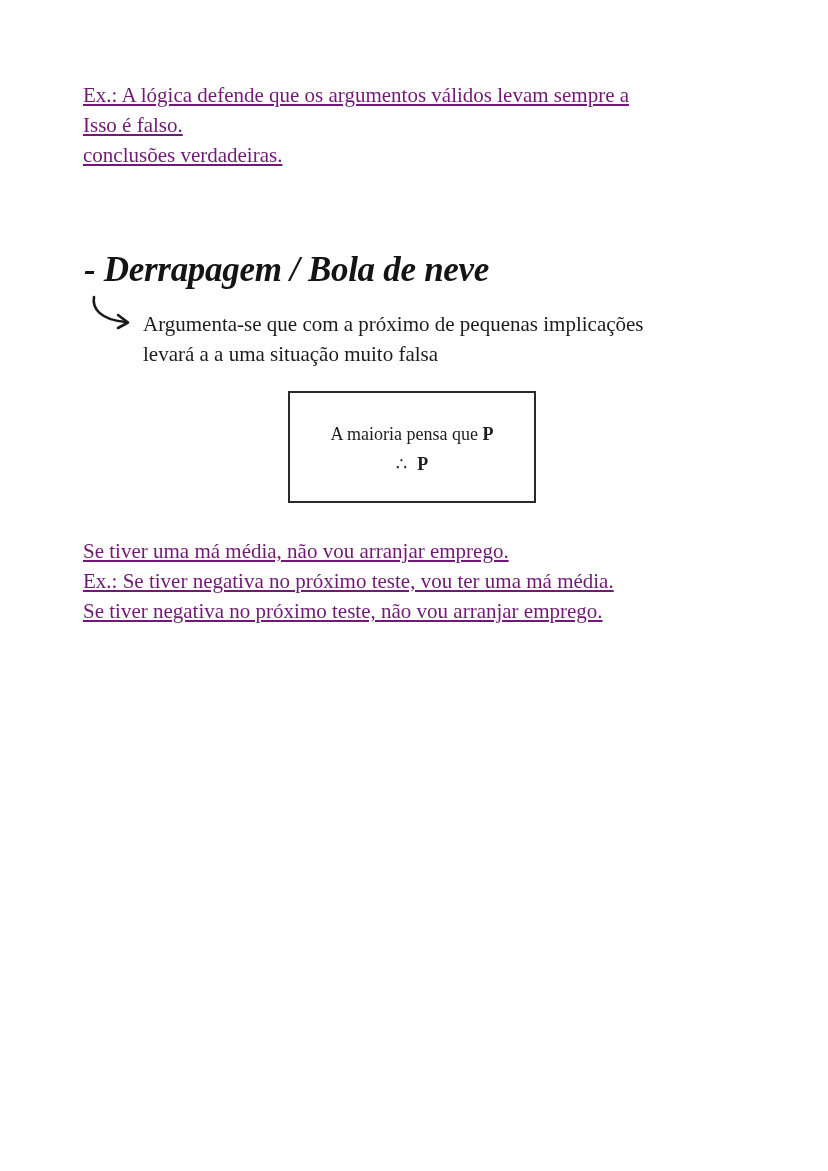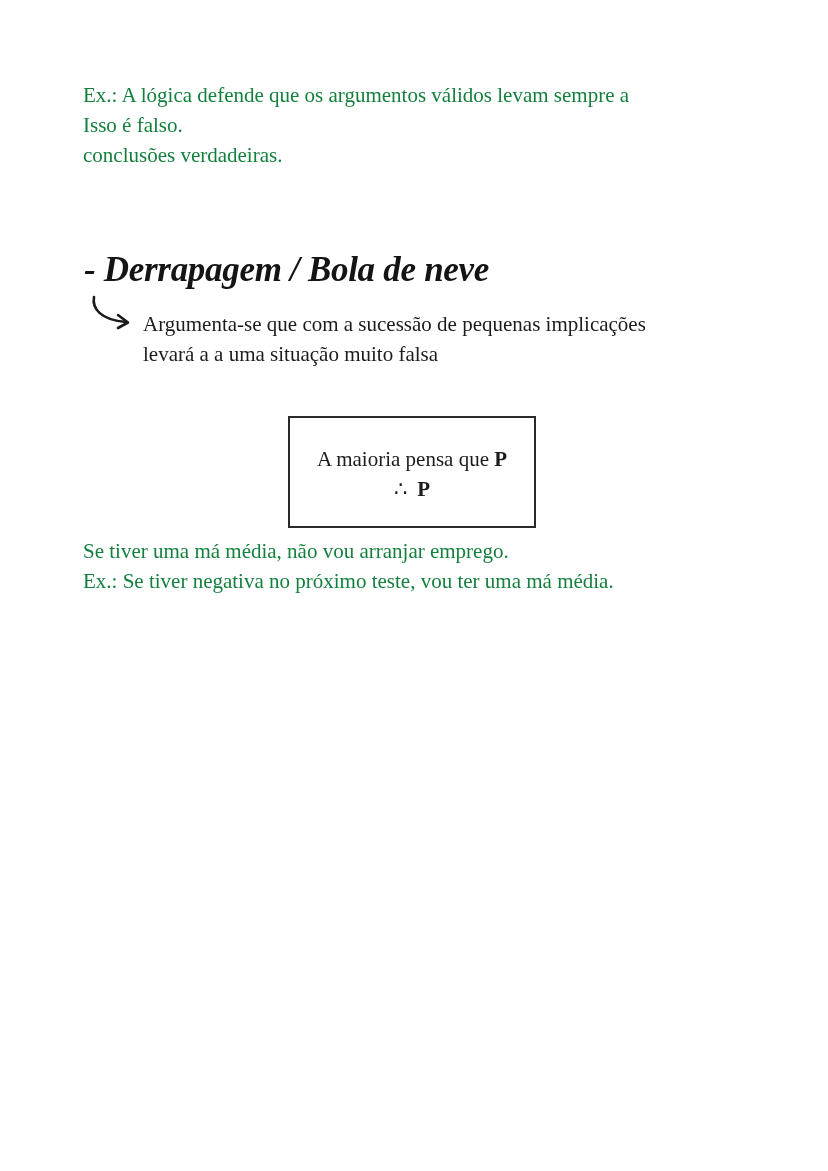--- a/index.html
+++ b/index.html
@@ -19,22 +19,23 @@
       position: absolute;
       left: 0; top: 0;
       width: 828px; height: 1171px;
     }
     .para {
       position: absolute;
       left: 83px;
       font-family: "Liberation Serif", "DejaVu Serif", serif;
       font-size: 21px;
       line-height: 30px;
-      color: #15803d;
+      color: #701a75;
       white-space: nowrap;
+      text-decoration: underline;
     }
     .para .line { display: block; }
     #example1 { top: 80px; }
     .heading {
       position: absolute;
       left: 84px;
       top: 250px;
       font-family: "Liberation Serif", "DejaVu Serif", serif;
       font-style: italic;
       font-weight: bold;
@@ -63,24 +64,23 @@
     .desc .line { display: block; }
     .argbox {
       position: absolute;
       left: 288px;
       top: 391px;
       width: 248px;
       height: 112px;
       border: 2px solid #2a2a2a;
       box-sizing: border-box;
       font-family: "Liberation Serif", "DejaVu Serif", serif;
-      font-size: 21px;
+      font-size: 18px;
       color: #1c1c1c;
       text-align: center;
-      margin-top: 25px;
     }
     .argbox .premise {
       position: absolute;
       left: 0; right: 0;
       top: 28px;
       line-height: 26px;
       white-space: nowrap;
     }
     .argbox .conclusion {
       position: absolute;
@@ -105,31 +105,32 @@
   </div>
 
   <div class="heading">- Derrapagem / Bola de neve</div>
 
   <svg class="arrow" viewBox="0 0 46 40">
     <path d="M4 3 C 2 14, 10 26, 36 28" fill="none" stroke="#1a1a1a" stroke-width="2.6" stroke-linecap="round"></path>
     <path d="M28 21 L38 28.5 L28 34" fill="none" stroke="#1a1a1a" stroke-width="2.6" stroke-linecap="round" stroke-linejoin="round"></path>
   </svg>
 
   <div class="desc">
-    <span class="line">Argumenta-se que com a sucessão de pequenas implicações</span>
+    <span class="line">Argumenta-se que com a próximo de pequenas implicações</span>
     <span class="line">levará a a uma situação muito falsa</span>
   </div>
 
   <div class="argbox">
     <div class="premise">
       <span>A maioria pensa que </span><span class="bold">P</span>
     </div>
     <div class="conclusion">
       <span class="therefore">∴</span><span class="bold">P</span>
     </div>
   </div>
 
   <div class="para" id="example2">
     <span class="line">Se tiver uma má média, não vou arranjar emprego.</span>
     <span class="line">Ex.: Se tiver negativa no próximo teste, vou ter uma má média.</span>
+    <span class="line">Se tiver negativa no próximo teste, não vou arranjar emprego.</span>
   </div>
 
 </div>
 
 </body></html>

